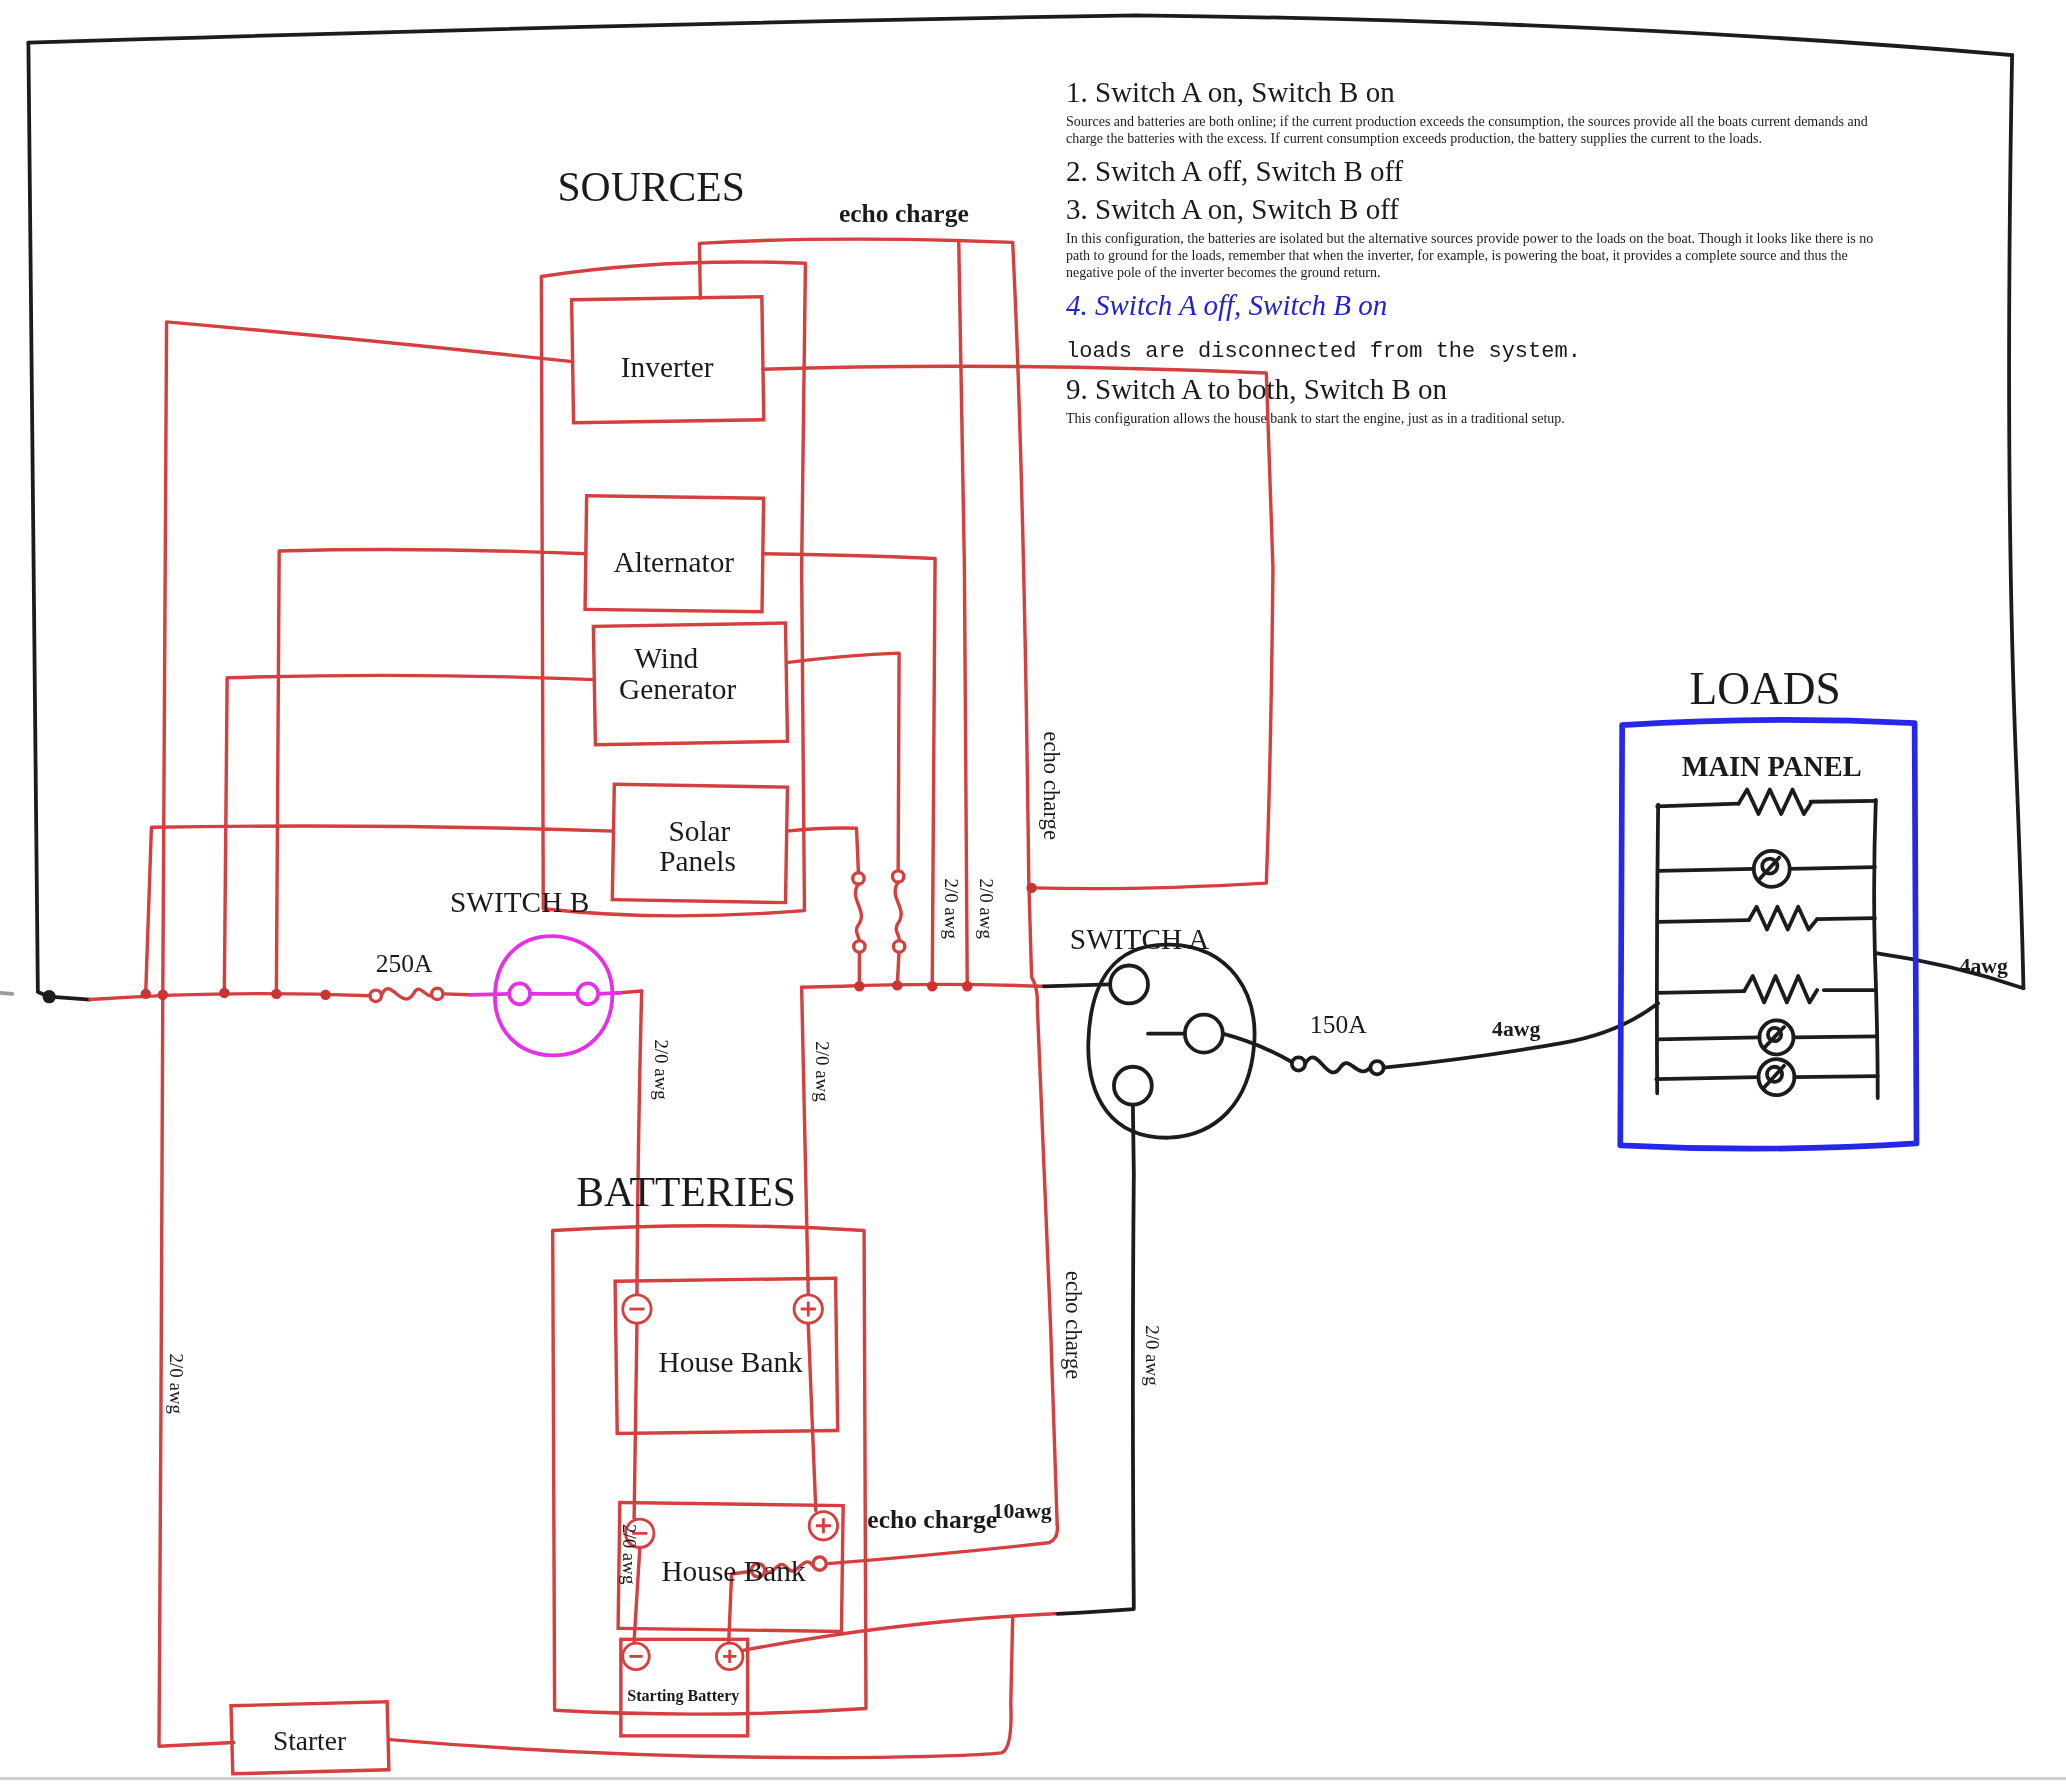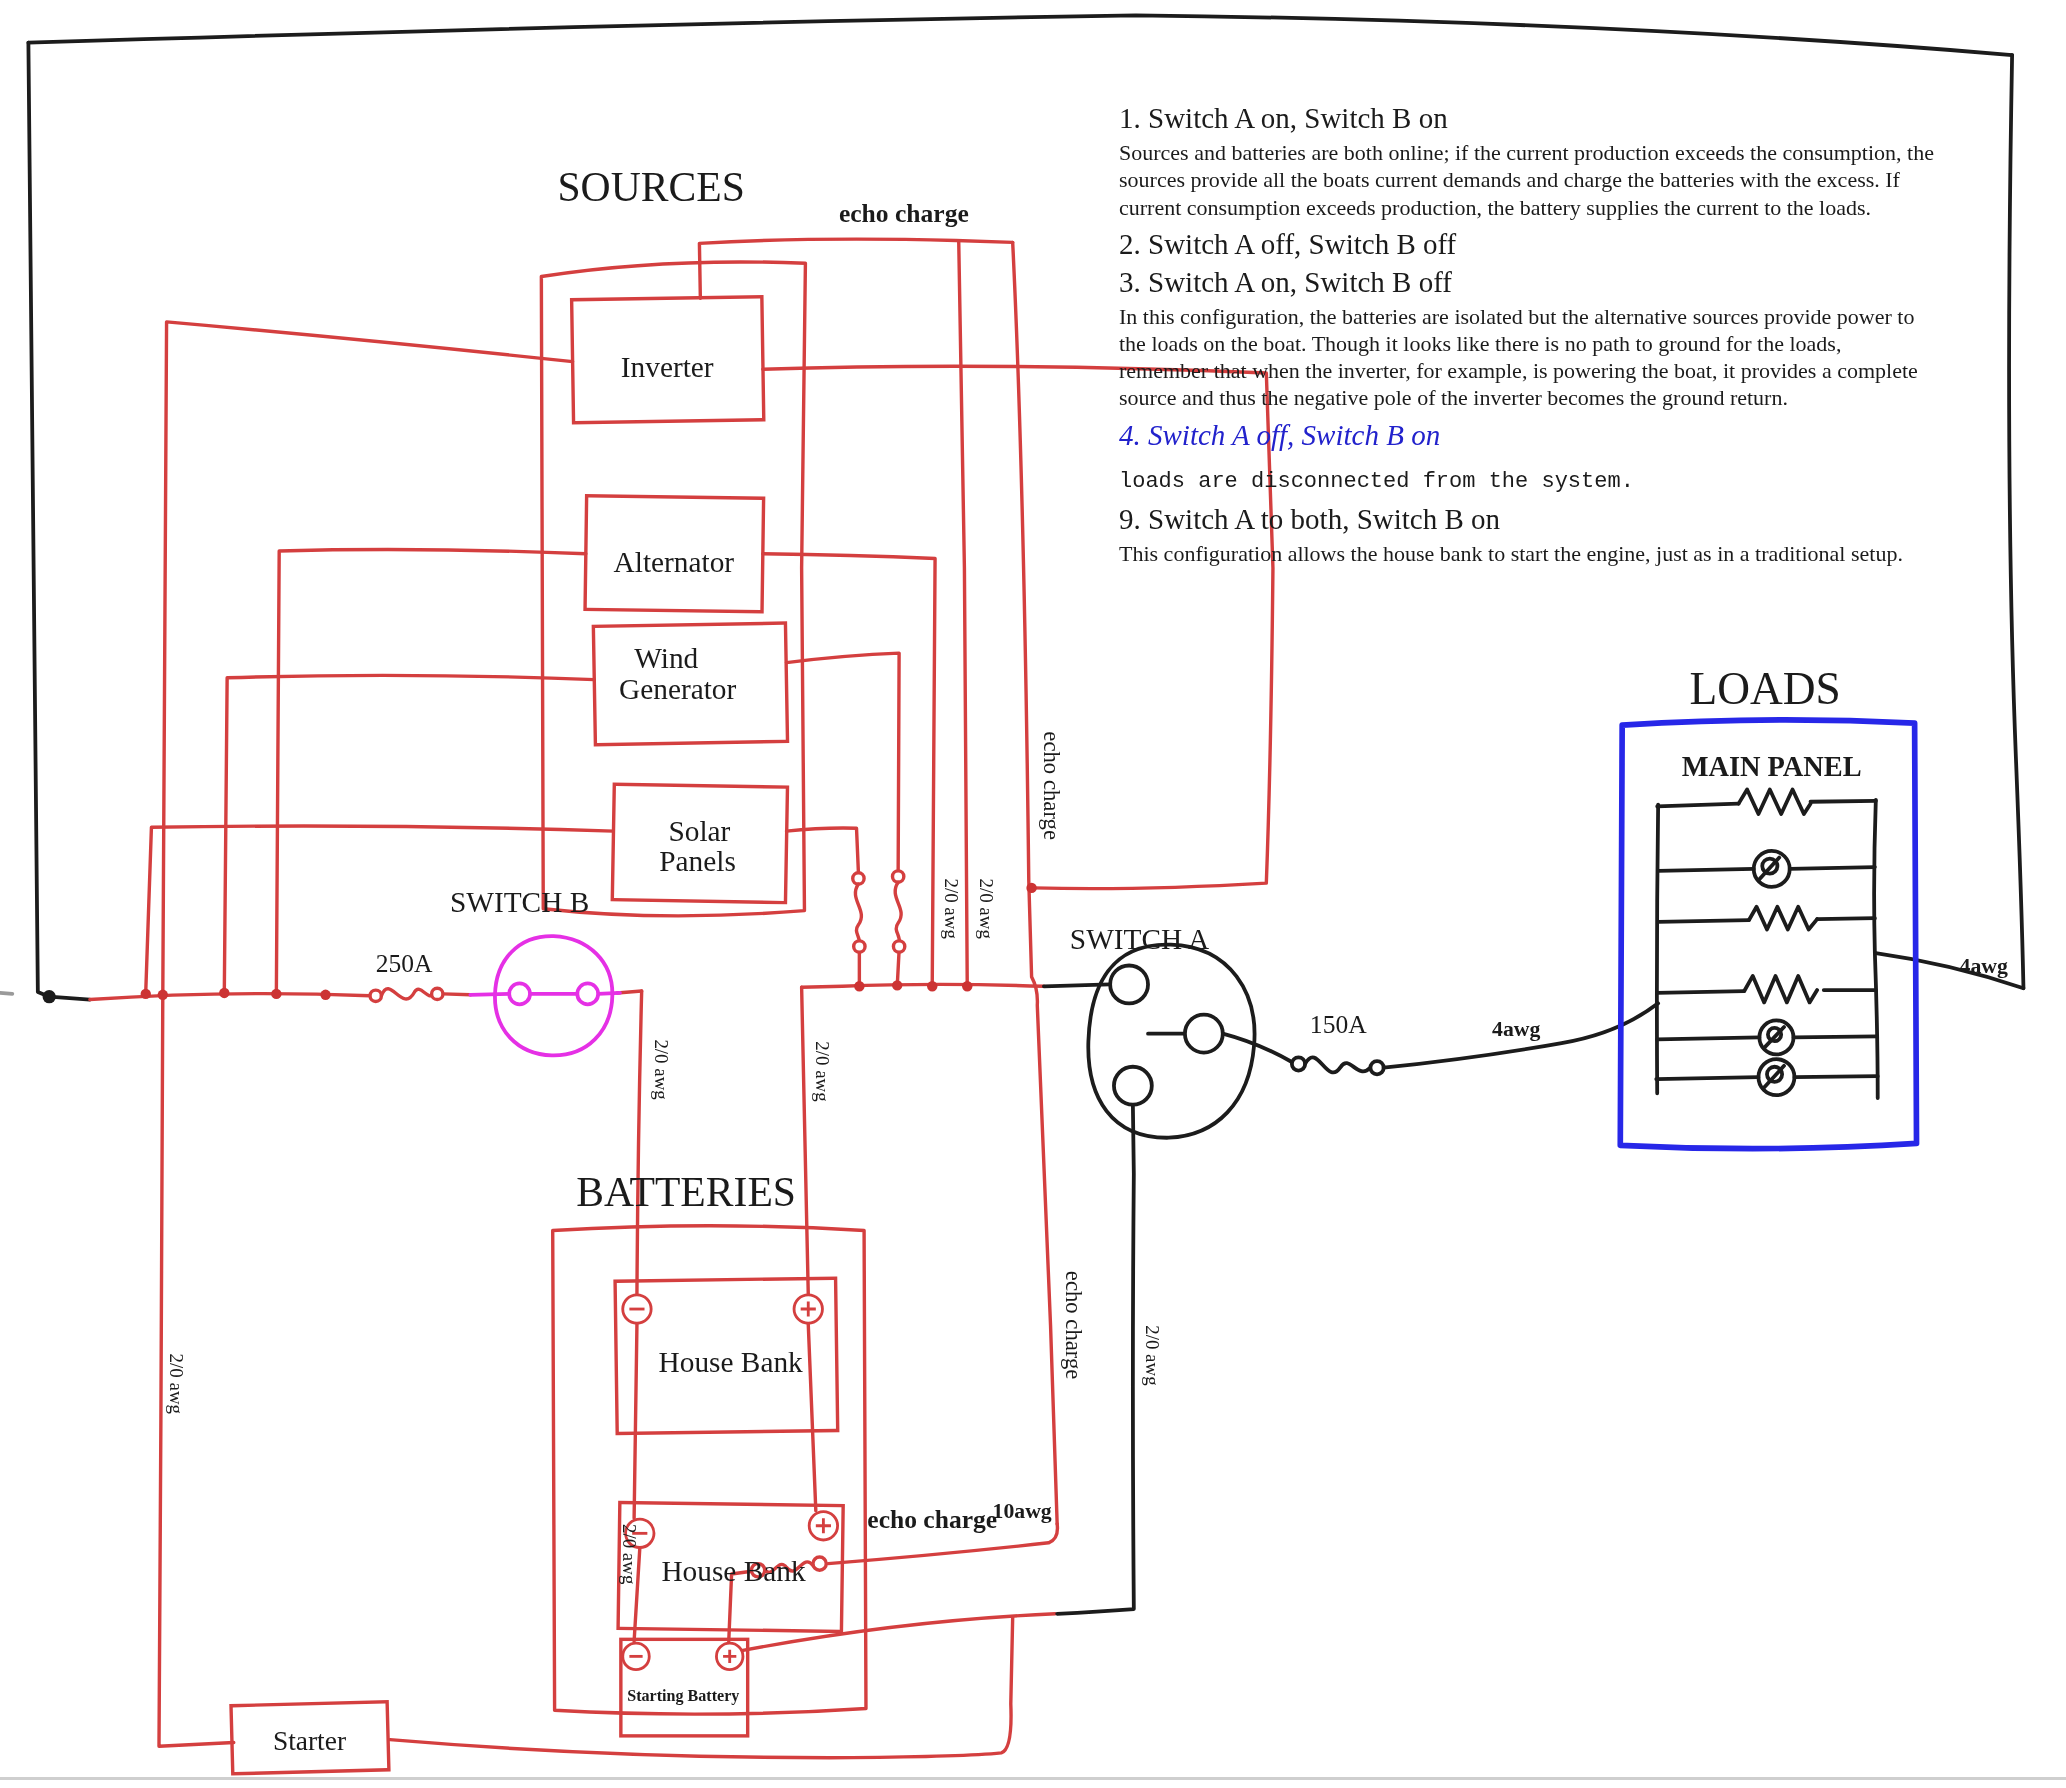--- a/index.html
+++ b/index.html
@@ -1,22 +1,22 @@
 <!DOCTYPE html>
 <html style="font-size:15px"><head>
 <meta charset="utf-8">
 <style>
   html,body{margin:0;padding:0;background:#ffffff;}
   #stage{position:relative;width:2067px;height:1789px;background:#ffffff;overflow:hidden;
          font-family:"Liberation Serif","DejaVu Serif",serif;}
   #diagram{position:absolute;left:0;top:0;}
-  #notes{position:absolute;left:1119px;top:74px;width:816px;color:#1b1b1b;margin-top:26px;}
+  #notes{position:absolute;left:1066px;top:74px;width:816px;color:#1b1b1b;}
   #notes .head{font-size:29px;line-height:1.28;font-weight:normal;margin:0;}
   #notes .head.blue{color:#2222cc;font-style:italic;}
-  #notes p.body{font-size:22px;line-height:1.24;margin:1.9px 0 5.7px 0;}
+  #notes p.body{font-size:14px;line-height:1.24;margin:1.9px 0 5.7px 0;}
   #notes p.body2{font-size:22px;line-height:1.24;margin:13.2px 0 5.7px 0;font-family:Liberation Mono, monospace;}
   svg text{fill:#1b1b1b;font-family:"Liberation Serif","DejaVu Serif",serif;}
   .wire{fill:none;stroke-linecap:round;stroke-linejoin:round;}
 </style>
 </head>
 <body>
 
 <div id="stage">
 
 <svg id="diagram" width="2067" height="1789" viewBox="0 0 2184 1890">

